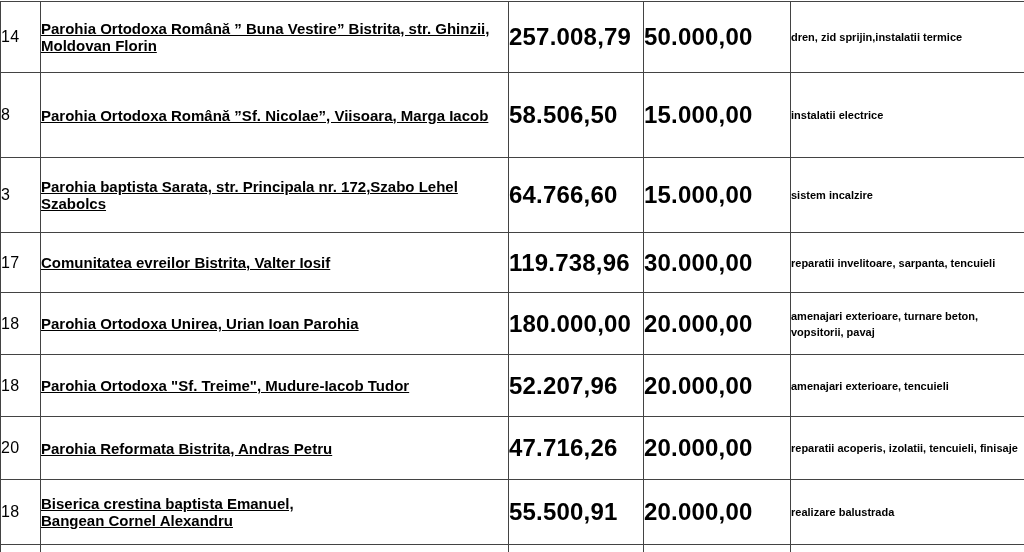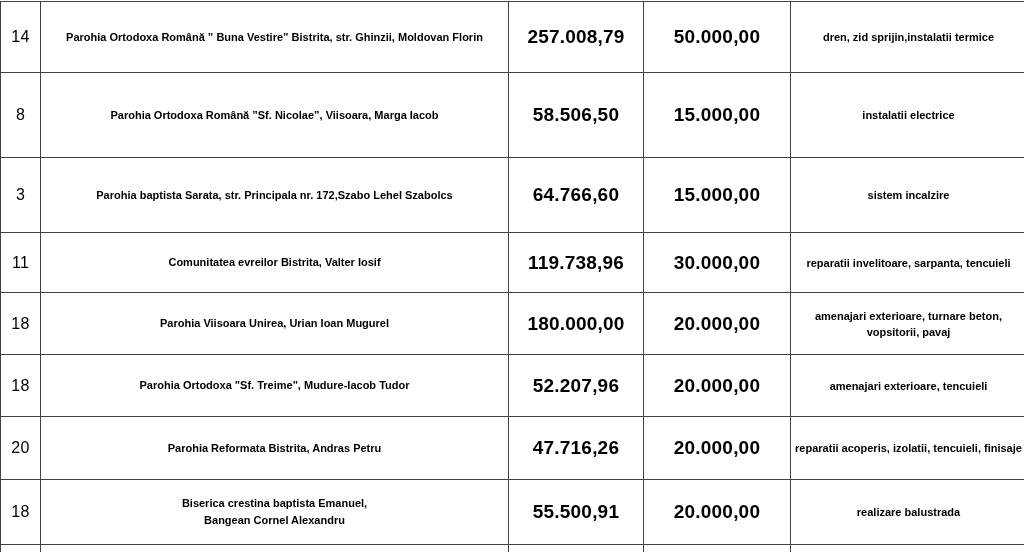--- a/index.html
+++ b/index.html
@@ -19,39 +19,39 @@
   table.grants {
     position: absolute;
     top: 1px;
     left: 0;
     width: 1026px;
     table-layout: fixed;
     border-collapse: collapse;
   }
   table.grants td {
     border: 1px solid #434343;
-    text-align: center;
     vertical-align: middle;
     overflow: hidden;
     padding: 0;
   }
   td.num {
     font-size: 16px;
     font-weight: normal;
     letter-spacing: 0.3px;
   }
   td.name {
-    font-size: 11px;
+    font-size: 15px;
     font-weight: bold;
     white-space: pre-line;
     line-height: 17px;
     padding: 0 4px;
+    text-decoration: underline;
   }
   td.amount {
-    font-size: 19px;
+    font-size: 24px;
     font-weight: bold;
     letter-spacing: 0.2px;
   }
   td.works {
     font-size: 11px;
     font-weight: bold;
     white-space: pre-line;
     line-height: 16px;
     padding: 0 1px;
   }
@@ -84,29 +84,29 @@
         <td class="works">instalatii electrice</td>
       </tr>
       <tr style="height:75px">
         <td class="num">3</td>
         <td class="name">Parohia baptista Sarata, str. Principala nr. 172,Szabo Lehel Szabolcs</td>
         <td class="amount">64.766,60</td>
         <td class="amount">15.000,00</td>
         <td class="works">sistem incalzire</td>
       </tr>
       <tr style="height:60px">
-        <td class="num">11</td>
+        <td class="num">17</td>
         <td class="name">Comunitatea evreilor Bistrita, Valter Iosif</td>
         <td class="amount">119.738,96</td>
         <td class="amount">30.000,00</td>
         <td class="works">reparatii invelitoare, sarpanta, tencuieli</td>
       </tr>
       <tr style="height:62px">
         <td class="num">18</td>
-        <td class="name">Parohia Viisoara Unirea, Urian Ioan Mugurel</td>
+        <td class="name">Parohia Ortodoxa Unirea, Urian Ioan Parohia</td>
         <td class="amount">180.000,00</td>
         <td class="amount">20.000,00</td>
         <td class="works">amenajari exterioare, turnare beton,
 vopsitorii, pavaj</td>
       </tr>
       <tr style="height:62px">
         <td class="num">18</td>
         <td class="name">Parohia Ortodoxa "Sf. Treime", Mudure-Iacob Tudor</td>
         <td class="amount">52.207,96</td>
         <td class="amount">20.000,00</td>

